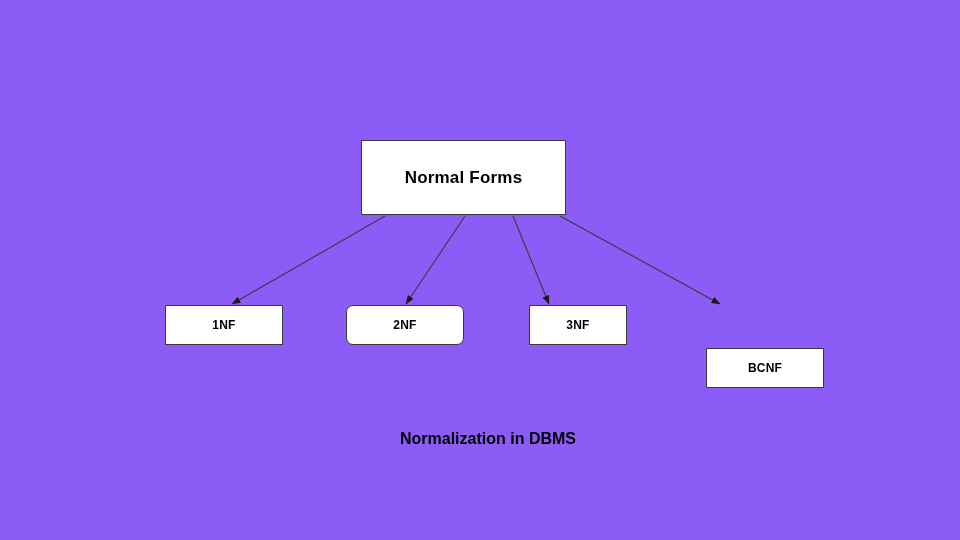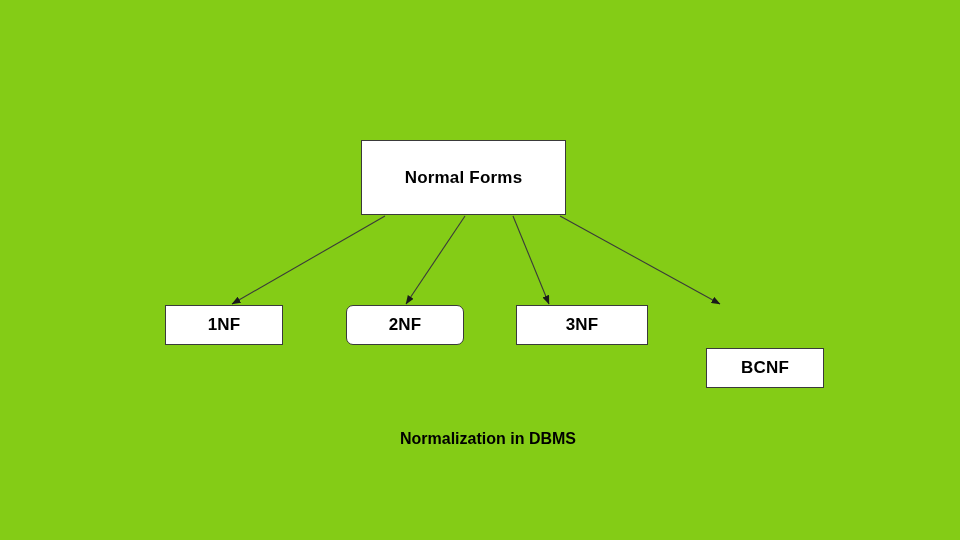--- a/index.html
+++ b/index.html
@@ -9,21 +9,21 @@
     background: #ffffff;
   }
   body {
     font-family: "Liberation Sans", sans-serif;
     -webkit-font-smoothing: antialiased;
   }
   #canvas {
     position: relative;
     width: 960px;
     height: 540px;
-    background: #84cc16;
+    background: #8b5cf6;
     overflow: hidden;
   }
   #edges {
     position: absolute;
     left: 0;
     top: 0;
     width: 960px;
     height: 540px;
     pointer-events: none;
   }
@@ -50,26 +50,26 @@
     height: 75px;
   }
   #node-root .node-label {
     font-size: 17px;
   }
   .leaf {
     top: 305px;
     height: 40px;
   }
   .leaf .node-label {
-    font-size: 17px;
+    font-size: 12px;
     text-align: center;
   }
   #node-1nf { left: 165px; width: 118px; }
   #node-2nf { left: 346px; width: 118px; border-radius: 7px; }
-  #node-3nf { left: 516px; width: 132px; }
+  #node-3nf { left: 529px; width: 98px; }
   #node-bcnf { left: 706px; width: 118px; margin-top: 43px; }
   #caption {
     position: absolute;
     left: 8px;
     top: 430px;
     width: 960px;
     text-align: center;
     font-size: 16px;
     font-weight: bold;
     color: #000000;

